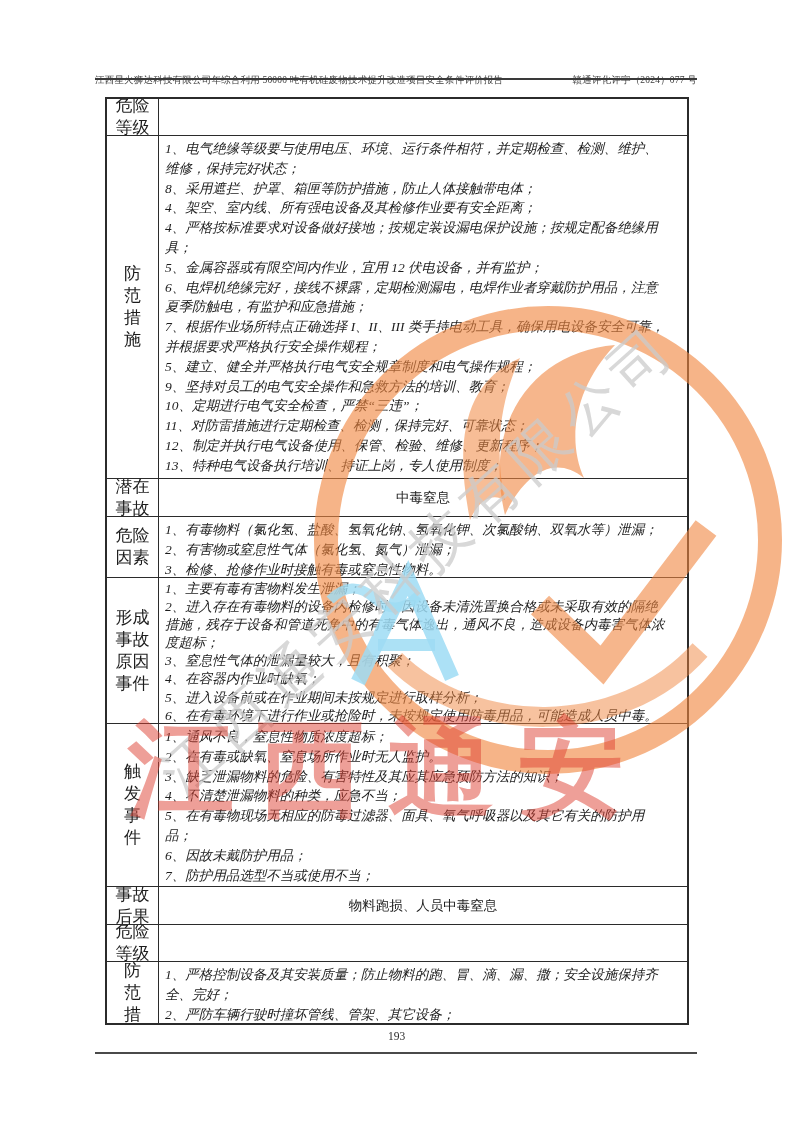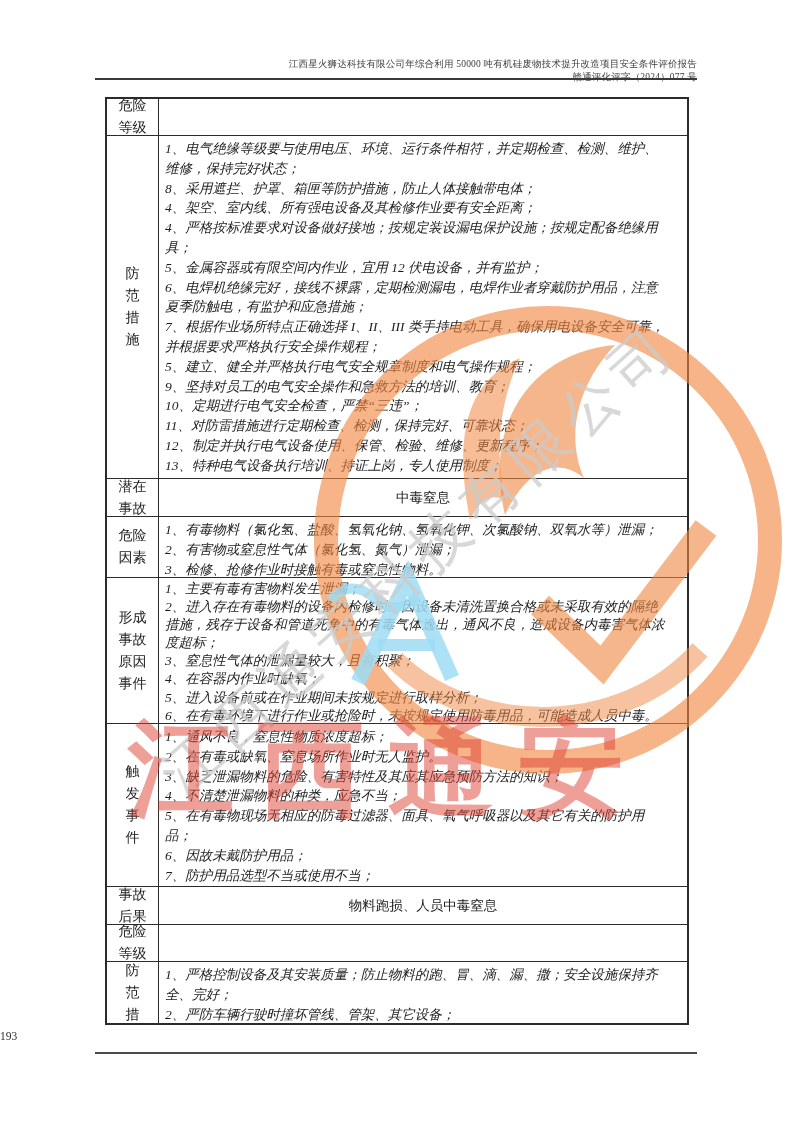--- a/index.html
+++ b/index.html
@@ -2,40 +2,40 @@
 <html><head>
 <meta charset="utf-8">
 <style>
   html,body{margin:0;padding:0;}
   body{
     width:793px;height:1122px;background:#ffffff;position:relative;overflow:hidden;
     font-family:"Liberation Serif","DejaVu Serif",serif;color:#1c1c1c;
   }
   .page{position:absolute;inset:0;}
   
-  .hdr{position:absolute;left:95px;top:58px;width:602px;height:20px;
+  .hdr{position:absolute;left:95px;top:67px;width:602px;height:20px;
        display:flex;justify-content:space-between;align-items:flex-end;
-       font-size:9.5px;color:#3c3c3c;letter-spacing:.2px;flex-direction:column;}
+       font-size:9.5px;color:#3c3c3c;letter-spacing:.2px;}
   .hdr-rule{position:absolute;left:95px;top:78px;width:602px;height:2px;background:#3a3a3a;}
   
   .tbl{position:absolute;left:105px;top:97px;width:584px;border:2px solid #2b2b2b;
        box-sizing:border-box;background:transparent;}
   .t-row{display:flex;box-sizing:border-box;overflow:hidden;}
   .t-row + .t-row{border-top:1.5px solid #2b2b2b;}
   .t-label{width:52px;flex:0 0 52px;border-right:1.5px solid #2b2b2b;box-sizing:border-box;
        display:flex;align-items:center;justify-content:center;text-align:center;
-       font-size:14px;line-height:22px;white-space:pre-line;}
+       font-size:17px;line-height:22px;white-space:pre-line;}
   .t-cell{flex:1;box-sizing:border-box;font-size:13.5px;}
   .t-cell.center{display:flex;align-items:center;justify-content:center;text-align:center;}
   .t-cell.list{padding:3px 19px 0 6px;line-height:19.8px;font-style:italic;}
   .t-cell.list.tight{line-height:18.1px;padding-top:2px;}
   .cell-line{text-align:left;}
   .roman{font-size:14px;letter-spacing:1px;margin-top:44px;}
   
-  .pgnum{position:absolute;left:0;top:1030px;width:793px;
+  .pgnum{position:absolute;left:0;top:1030px;width:793px;text-align:center;
        font-size:11.5px;color:#2c2c2c;}
   .ftr-rule{position:absolute;left:95px;top:1052px;width:602px;height:1.5px;background:#4a4a4a;}
   
   .wm{position:absolute;inset:0;pointer-events:none;z-index:5;}
   .wm-gray{position:absolute;left:170px;top:745px;width:700px;
        font-size:58px;letter-spacing:9px;color:#cbcbcb;opacity:.75;
        transform:rotate(-42deg);transform-origin:left center;white-space:nowrap;}
   .wm-red{position:absolute;left:128px;top:698px;width:570px;
        font-size:106px;letter-spacing:24px;font-weight:bold;
        color:rgba(222,64,50,.5);white-space:nowrap;}

